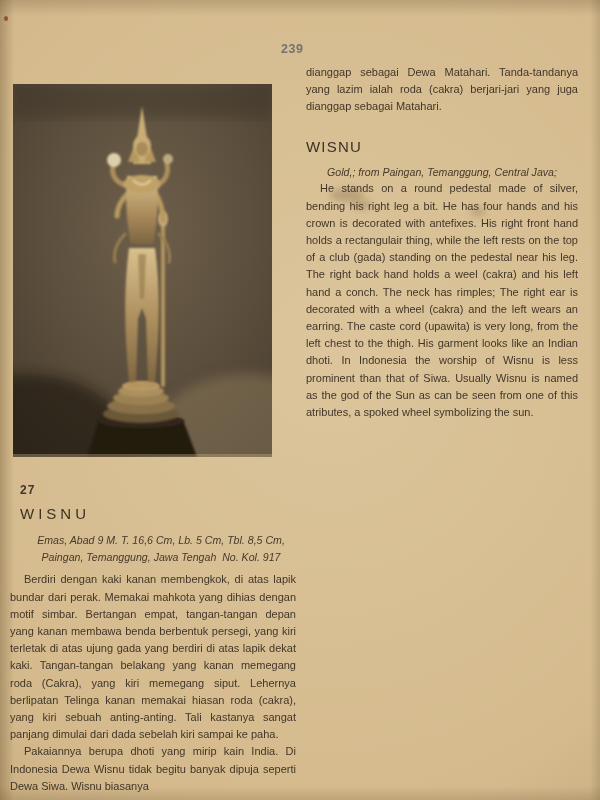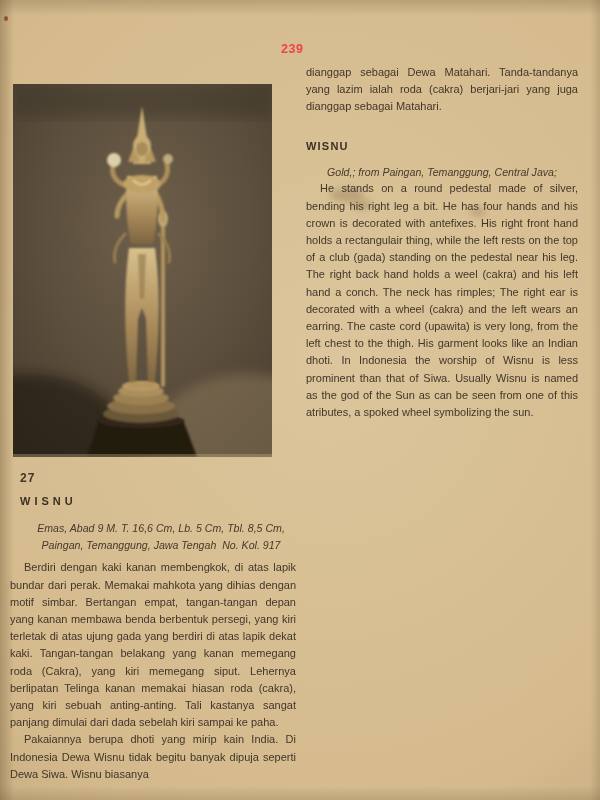--- a/index.html
+++ b/index.html
@@ -21,35 +21,35 @@
   .vignette{position:absolute;inset:0;pointer-events:none;
     background:radial-gradient(120% 100% at 50% 45%, rgba(0,0,0,0) 60%, rgba(80,60,35,.18) 100%);}
   .speck{position:absolute;left:4px;top:16px;width:4px;height:5px;border-radius:50%;
     background:#7e3c2a;opacity:.8;}
   .stain{position:absolute;border-radius:50%;filter:blur(3px);background:rgba(104,82,52,.28);}
   .stain.s1{left:330px;top:188px;width:34px;height:14px;}
   .stain.s2{left:352px;top:200px;width:20px;height:10px;}
   .stain.s3{left:470px;top:208px;width:16px;height:8px;}
 
   .page-number{position:absolute;left:281px;top:42px;font-size:12.5px;font-weight:bold;
-    letter-spacing:.5px;color:#ef4444;}
+    letter-spacing:.5px;color:#737373;}
 
   
   .photo{position:absolute;left:13px;top:84px;width:259px;height:373px;
     box-shadow:inset 0 0 28px rgba(25,18,8,.5);}
   .photo svg{display:block;width:100%;height:100%;}
 
   
   .col{position:absolute;font-size:11px;line-height:17.2px;text-align:justify;color:#41362a;}
   .col p{margin:0;}
   .right-col{left:306px;top:64px;width:272px;}
   .left-col{left:10px;top:470px;width:286px;}
 
-  .cat-title{font-weight:bold;font-size:11px;color:#3c3124;margin:0;}
-  .left-col .cat-no{font-weight:bold;font-size:12px;letter-spacing:1px;margin:0 0 6px 10px;}
+  .cat-title{font-weight:normal;font-size:15px;color:#3c3124;margin:0;}
+  .left-col .cat-no{font-weight:bold;font-size:12px;letter-spacing:1px;margin:12px 0 6px 10px;}
   .left-col .cat-title{letter-spacing:4px;margin:0 0 10px 10px;}
   .right-col .cat-title{letter-spacing:1.2px;margin:22px 0 9px 0;}
   .details{font-style:italic;font-size:10.6px;line-height:16.5px;text-align:center;
     color:#46392a;margin:0;white-space:pre-wrap;}
   .left-col .details{margin-left:16px;}
   .para-indent{text-indent:14px;}
   .right-col .body-para{margin-top:0;}
   .left-col .body-para{margin-top:6px;}
 </style>
 </head>

